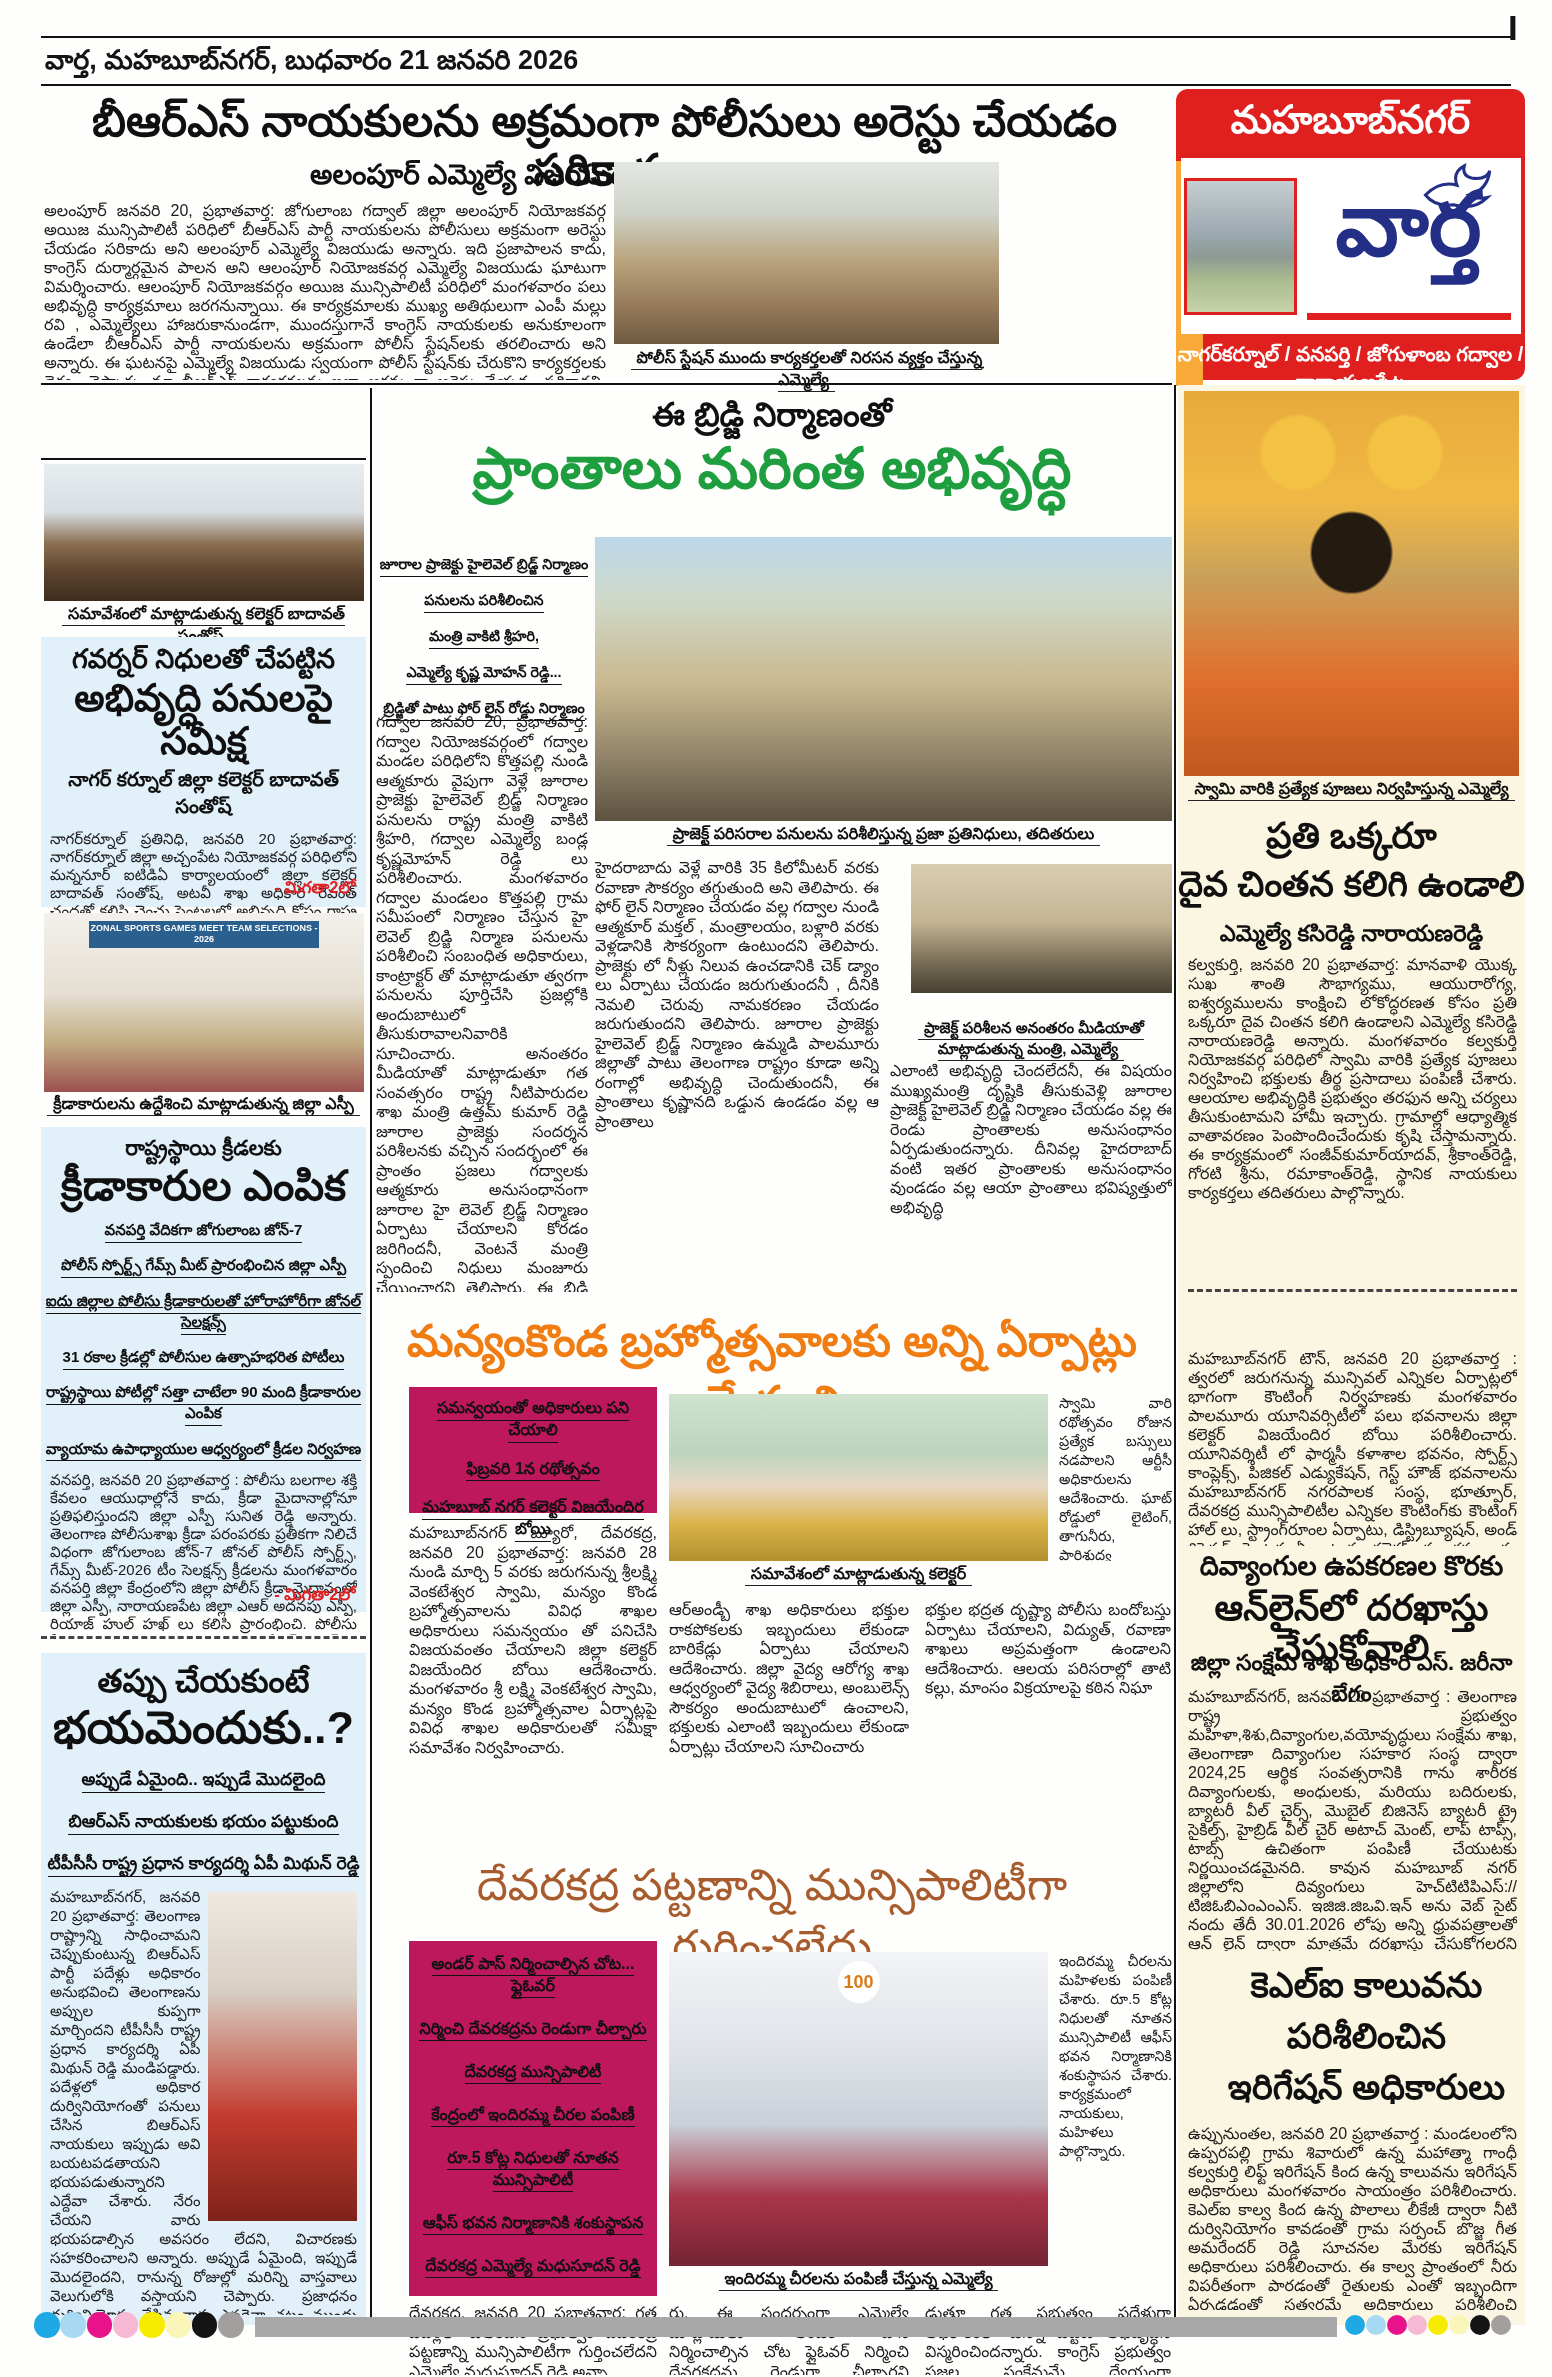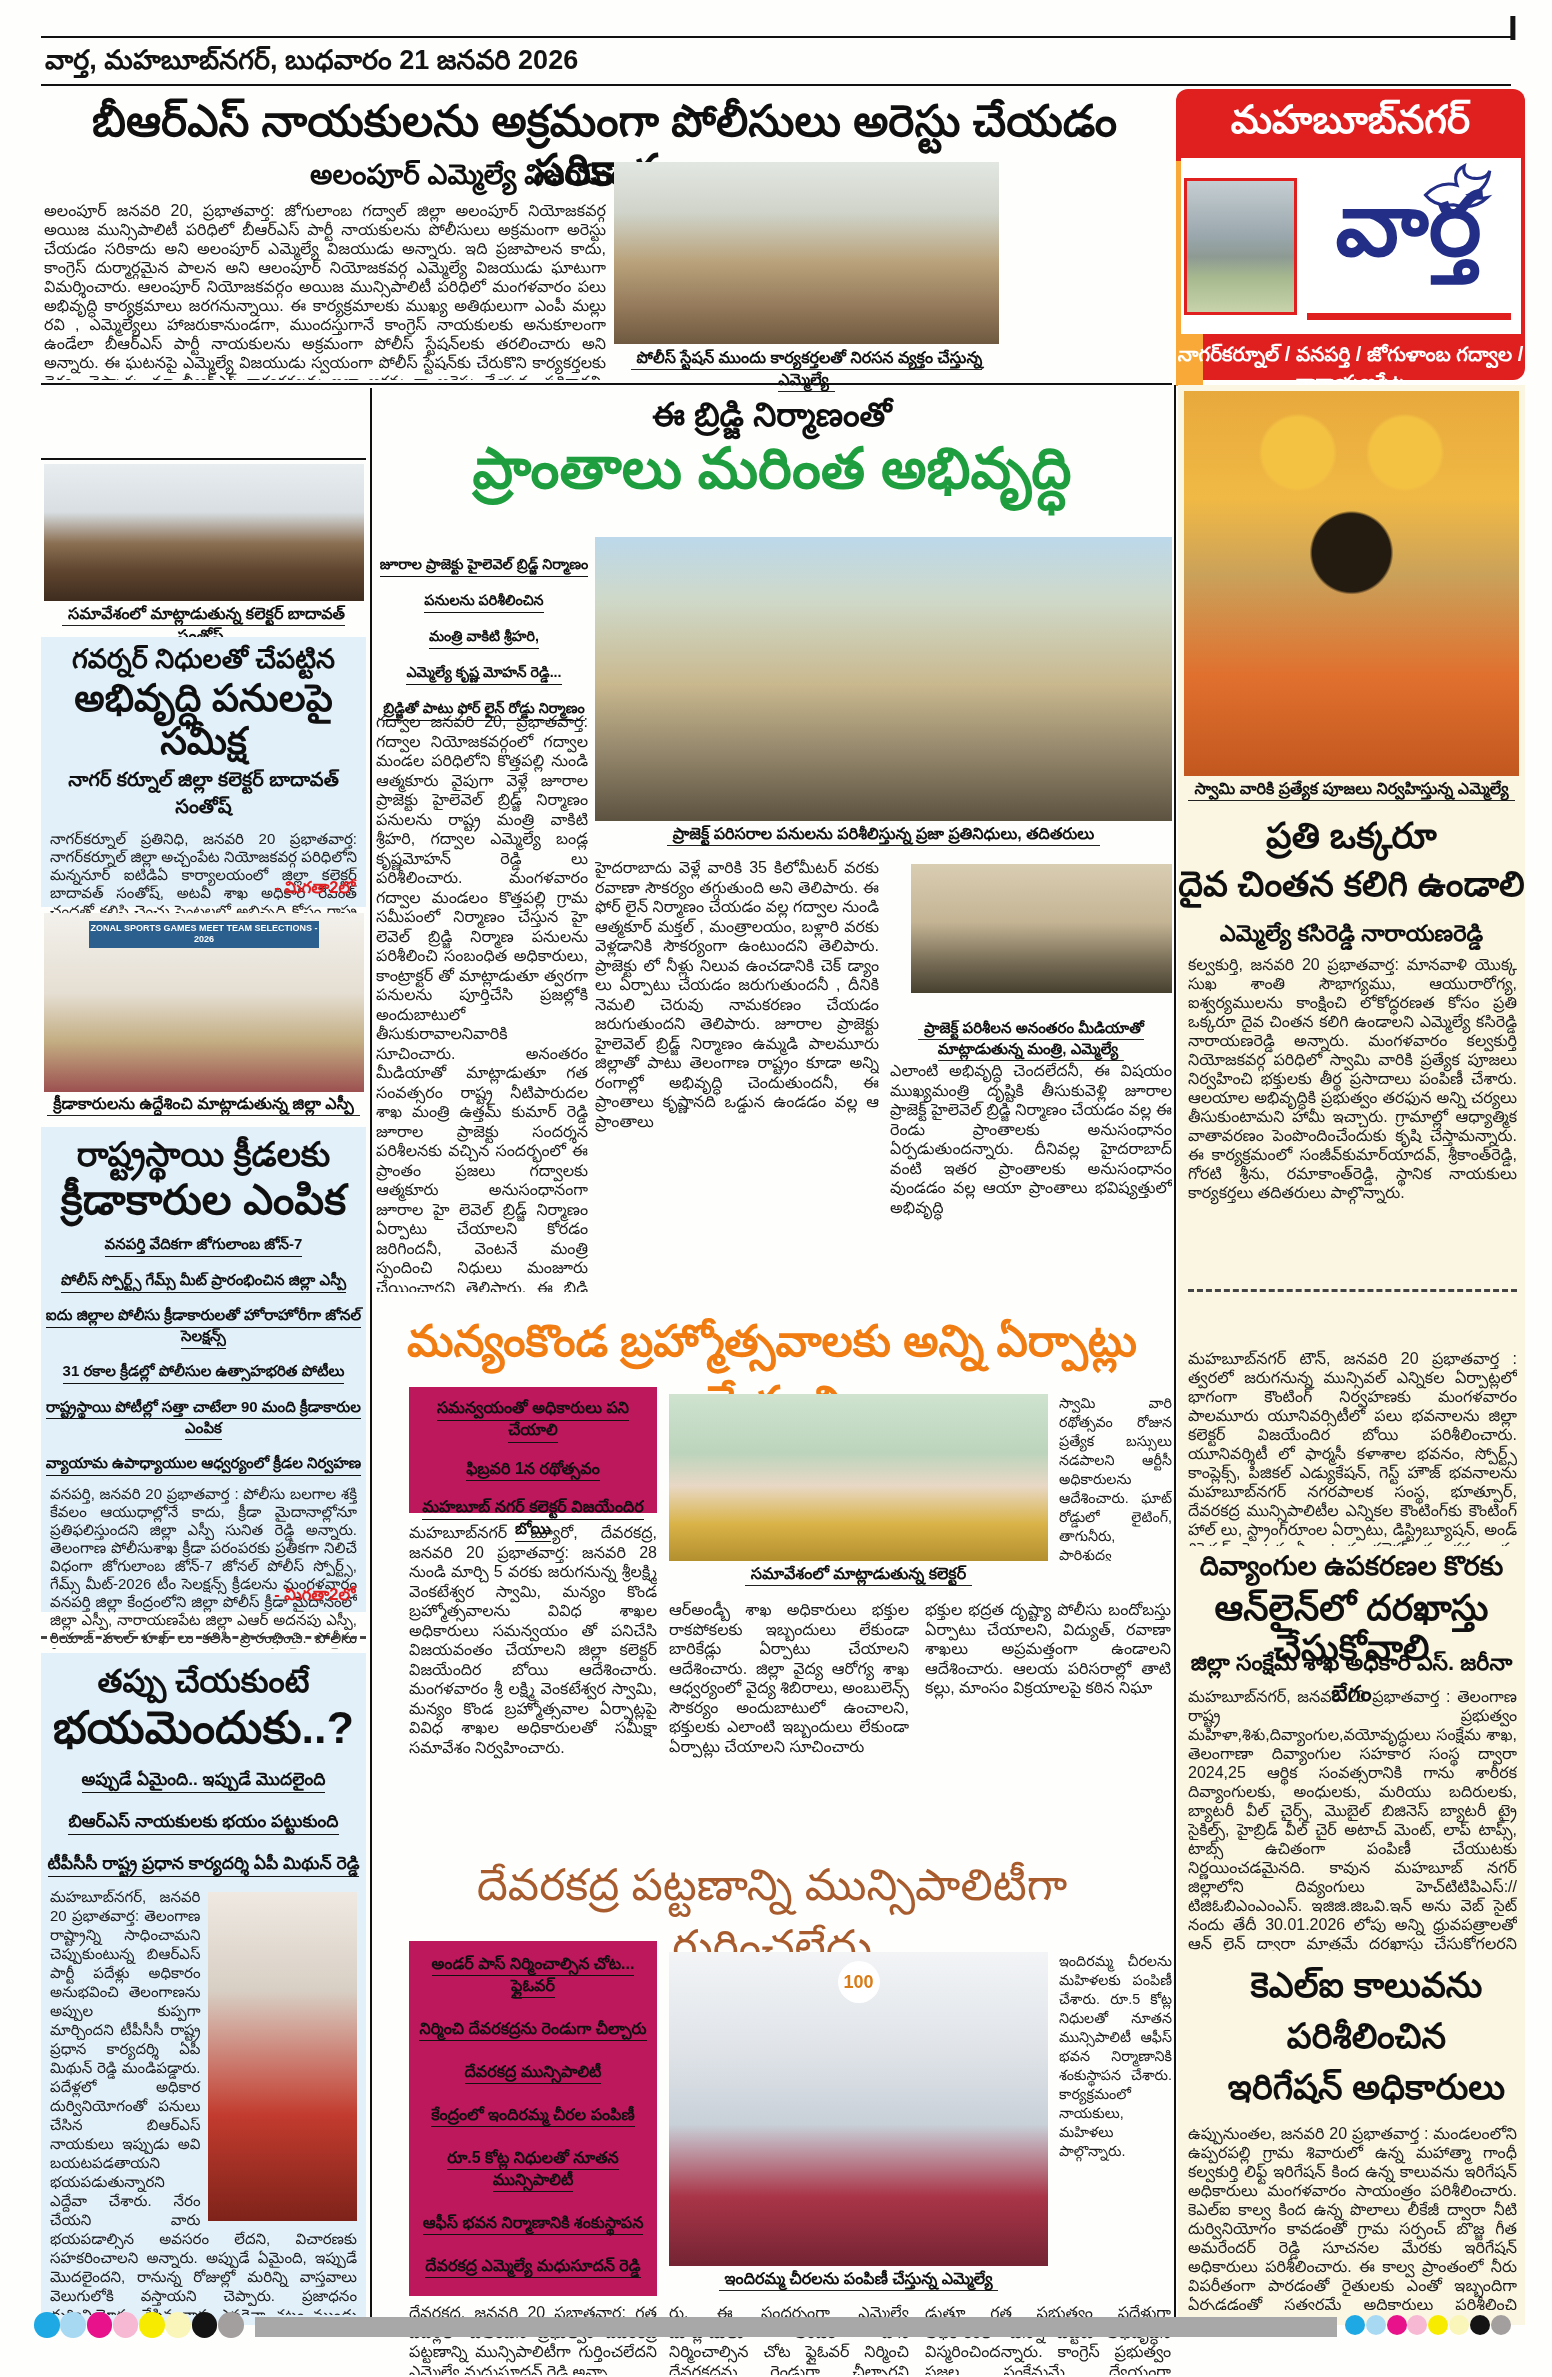--- a/index.html
+++ b/index.html
@@ -89,26 +89,26 @@
     <div class="body-txt" style="margin:7.5px 9px 0;height:120px;font-size:15px;line-height:18px;">నాగర్‌కర్నూల్ ప్రతినిధి, జనవరి 20 ప్రభాతవార్త: నాగర్‌కర్నూల్ జిల్లా అచ్చంపేట నియోజకవర్గ పరిధిలోని మన్ననూర్ ఐటిడిఏ కార్యాలయంలో జిల్లా కలెక్టర్ బాదావత్ సంతోష్, అటవీ శాఖ అధికారి రేవంత్ చంద్రతో కలిసి చెంచు పెంటలలో అభివృద్ధి కోసం రాష్ట్ర గవర్నర్ విడుదల చేసిన నిధులతో ప్రారంభించిన పనులపై సంబంధిత శాఖల అధికారులతో మంగళవారం ఐటిడిఏ కార్యాలయంలో సమీక్షా సమావేశం నిర్వహించారు. ఈ సందర్భంగా</div>
     <div class="abs more" style="right:10.5px;bottom:6px;">- మిగతా2లో</div>
   </div>
 
   <div class="abs ph ph-sp" style="left:44px;top:913px;width:320px;height:179px;">
     <div class="banner-blue" style="margin:7.5px 45px 0;">ZONAL SPORTS GAMES MEET TEAM SELECTIONS - 2026</div>
   </div>
   <div class="abs cap" style="left:41px;top:1095px;width:325px;"><span>క్రీడాకారులను ఉద్దేశించి మాట్లాడుతున్న జిల్లా ఎస్పీ</span></div>
 
   <div class="abs panel-blue" style="left:41px;top:1127px;width:325px;height:485px;">
-    <div class="ctr kick" style="padding-top:9px;font-size:34px;">రాష్ట్రస్థాయి క్రీడలకు</div>
+    <div class="ctr kick" style="padding-top:9px;font-size:21px;">రాష్ట్రస్థాయి క్రీడలకు</div>
     <div class="ctr hl" style="font-size:42px;margin-top:3px;">క్రీడాకారుల ఎంపిక</div>
     <div style="margin-top:12px;">
       <div class="pt" style="font-size:15px;margin-bottom:14.3px;"><span>వనపర్తి వేదికగా జోగులాంబ జోన్-7</span></div>
       <div class="pt" style="font-size:15px;margin-bottom:14.3px;"><span>పోలీస్ స్పోర్ట్స్ గేమ్స్ మీట్ ప్రారంభించిన జిల్లా ఎస్పీ</span></div>
-      <div class="pt" style="font-size:15px;margin-bottom:14.3px;"><span>ఐదు జిల్లాల పోలీసు క్రీడాకారులతో హోరాహోరీగా జోనల్ సెలక్షన్స్</span></div>
+      <div class="pt" style="font-size:15px;margin-bottom:14.3px;text-decoration:underline;"><span>ఐదు జిల్లాల పోలీసు క్రీడాకారులతో హోరాహోరీగా జోనల్ సెలక్షన్స్</span></div>
       <div class="pt" style="font-size:15px;margin-bottom:14.3px;"><span>31 రకాల క్రీడల్లో పోలీసుల ఉత్సాహభరిత పోటీలు</span></div>
       <div class="pt" style="font-size:15px;margin-bottom:14.3px;"><span>రాష్ట్రస్థాయి పోటీల్లో సత్తా చాటేలా 90 మంది క్రీడాకారుల ఎంపిక</span></div>
       <div class="pt" style="font-size:15px;margin-bottom:10.5px;"><span>వ్యాయామ ఉపాధ్యాయుల ఆధ్వర్యంలో క్రీడల నిర్వహణ</span></div>
     </div>
     <div class="body-txt" style="margin:4.5px 9px 0;height:164px;font-size:15px;line-height:18px;">వనపర్తి, జనవరి 20 ప్రభాతవార్త : పోలీసు బలగాల శక్తి కేవలం ఆయుధాల్లోనే కాదు, క్రీడా మైదానాల్లోనూ ప్రతిఫలిస్తుందని జిల్లా ఎస్పీ సునిత రెడ్డి అన్నారు. తెలంగాణ పోలీసుశాఖ క్రీడా పరంపరకు ప్రతీకగా నిలిచే విధంగా జోగులాంబ జోన్-7 జోనల్ పోలీస్ స్పోర్ట్స్, గేమ్స్ మీట్-2026 టీం సెలక్షన్స్ క్రీడలను మంగళవారం వనపర్తి జిల్లా కేంద్రంలోని జిల్లా పోలీస్ క్రీడా మైదానంలో జిల్లా ఎస్పీ, నారాయణపేట జిల్లా ఎఆర్ అదనపు ఎస్పీ, రియాజ్ హుల్ హఖ్ లు కలిసి ప్రారంభించి. పోలీసు క్రీడాకారులకు ఉత్సాహాన్నిచ్చారు. ఈ జోనల్ సెలక్షన్స్‌కు వనపర్తి, మహబూబ్‌నగర్, జోగులాంబ గద్వాల్, నాగర్‌కర్నూల్, నారాయణపేట జిల్లాలకు చెందిన పోలీస్ అధికారులు, సిబ్బంది, మహిళా సిబ్బంది భారీ సంఖ్యలో</div>
     <div class="abs more" style="right:10.5px;bottom:4.5px;">- మిగతా2లో</div>
   </div>
 
   <div class="abs dashed" style="left:41px;top:1636px;width:325px;"></div>
 

